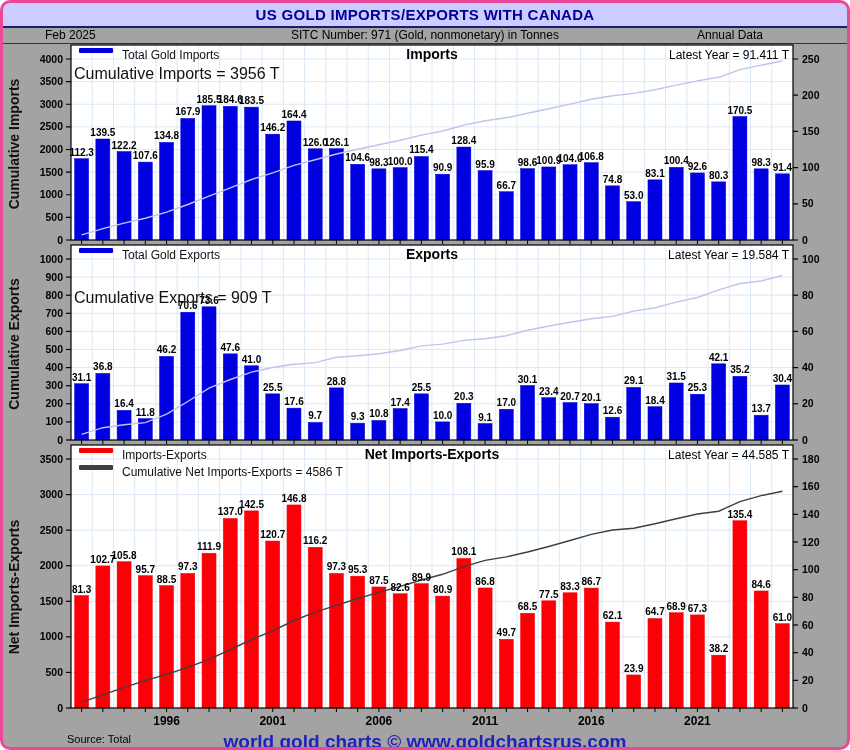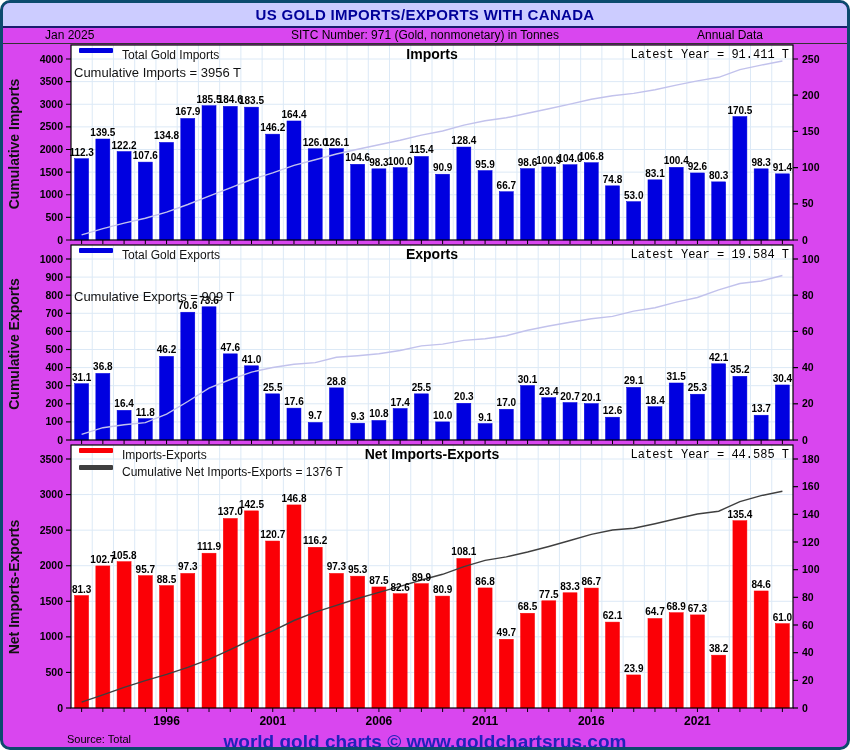--- a/index.html
+++ b/index.html
@@ -1,20 +1,20 @@
 <!DOCTYPE html>
 <html><head>
 <meta charset="utf-8">
 <style>
   html,body{margin:0;padding:0;background:#ffffff;}
   *{box-sizing:border-box;}
   .page{
     width:850px;height:750px;
-    background:#d946ef;
-    border:3px solid #0c4a6e;
+    background:#a3a3a3;
+    border:3px solid #ec4899;
     border-radius:10px;
     overflow:hidden;
     font-family:"Liberation Sans","DejaVu Sans",sans-serif;
     position:relative;
   }
   .titlebar{
     height:25px;
     background:#ccccff;
     border-bottom:2px solid #1b1b6f;
     display:flex;align-items:center;justify-content:center;
@@ -31,28 +31,28 @@
   .subbar .sub-center{position:absolute;left:0;right:0;top:0;text-align:center;}
   .subbar .sub-right{position:absolute;right:84px;top:0;}
   .panel{position:relative;width:850px;}
   .chart-svg{display:block;}
   .legend{
     position:absolute;display:flex;align-items:flex-start;gap:9px;
     font-size:12px;color:#111;white-space:nowrap;
   }
   .legend .dash{display:inline-block;width:34px;height:5px;border-radius:1px;}
   .cumtext{
-    position:absolute;font-size:13px;color:#111;white-space:nowrap;
+    position:absolute;font-size:16px;color:#111;white-space:nowrap;
   }
   .panel-title{
     position:absolute;left:68px;width:722px;top:2px;text-align:center;
     font-size:14px;font-weight:bold;color:#000;
   }
   .latest{
-    position:absolute;right:64px;top:4px;font-size:12px;color:#000;white-space:nowrap;font-family:Liberation Mono, monospace;
+    position:absolute;right:64px;top:4px;font-size:12px;color:#000;white-space:nowrap;
   }
   .side-label{
     position:absolute;top:50%;white-space:nowrap;
     font-size:14px;font-weight:bold;color:#111;
   }
   .side-label.left{left:11px;transform:translate(-50%,-50%) rotate(-90deg);}
   .side-label.right{right:-1px;transform:translate(50%,-50%) rotate(-90deg);}
   .footer{position:relative;height:18px;font-size:11px;color:#000;}
   .footer .src{position:absolute;left:64px;top:3px;}
   .footer .site{
@@ -61,21 +61,21 @@
   }
 </style>
 </head>
 <body>
 
 <div class="page">
 
   <div class="titlebar">US GOLD IMPORTS/EXPORTS WITH CANADA</div>
 
   <div class="subbar">
-    <span class="sub-left">Jan  2025</span>
+    <span class="sub-left">Feb  2025</span>
     <span class="sub-center">SITC Number: 971 (Gold, nonmonetary) in Tonnes</span>
     <span class="sub-right">Annual Data</span>
   </div>
 
   <div class="panel" style="height:200px;">
     <svg class="chart-svg" width="850" height="200">
         <rect x="68" y="1" width="722" height="195" fill="#ffffff"></rect>
         <line x1="89.23529411764706" y1="1" x2="89.23529411764706" y2="196" stroke="#dce9f6" stroke-width="1"></line>
         <line x1="110.47058823529412" y1="1" x2="110.47058823529412" y2="196" stroke="#dce9f6" stroke-width="1"></line>
         <line x1="131.70588235294116" y1="1" x2="131.70588235294116" y2="196" stroke="#dce9f6" stroke-width="1"></line>
@@ -648,21 +648,21 @@
         <text x="482.0882352941176" y="281" text-anchor="middle" fill="#000" font-size="12" font-weight="600">2011</text>
         <text x="588.2647058823529" y="281" text-anchor="middle" fill="#000" font-size="12" font-weight="600">2016</text>
         <text x="694.4411764705882" y="281" text-anchor="middle" fill="#000" font-size="12" font-weight="600">2021</text>
       </svg>
     <div class="legend" style="top:4px;left:76px;">
       <span class="dash" style="background: rgb(251, 0, 6);"></span>
       <span>Imports-Exports</span>
     </div>
     <div class="legend" style="top:21px;left:76px;">
       <span class="dash" style="background: rgb(63, 63, 63);"></span>
-      <span>Cumulative Net Imports-Exports = 1376 T</span>
+      <span>Cumulative Net Imports-Exports = 4586 T</span>
     </div>
     <div class="panel-title">Net Imports-Exports</div>
     <div class="latest">Latest Year = 44.585 T</div>
     <div class="side-label left">Net Imports-Exports</div>
     <div class="side-label right">Imports-Exports</div>
   </div>
 
   <div class="footer">
     <span class="src">Source: Total</span>
     <span class="site">world gold charts © www.goldchartsrus.com</span>

